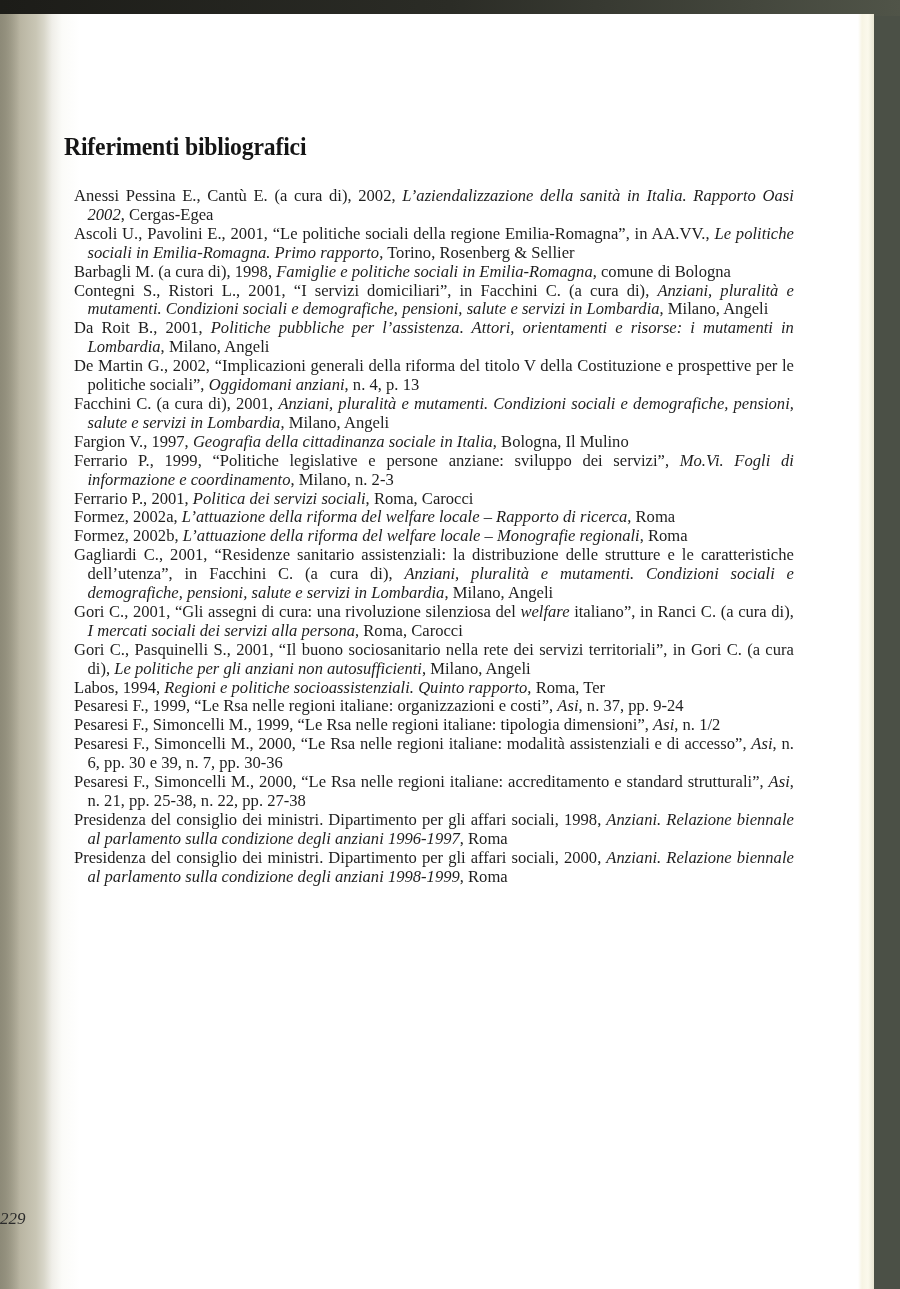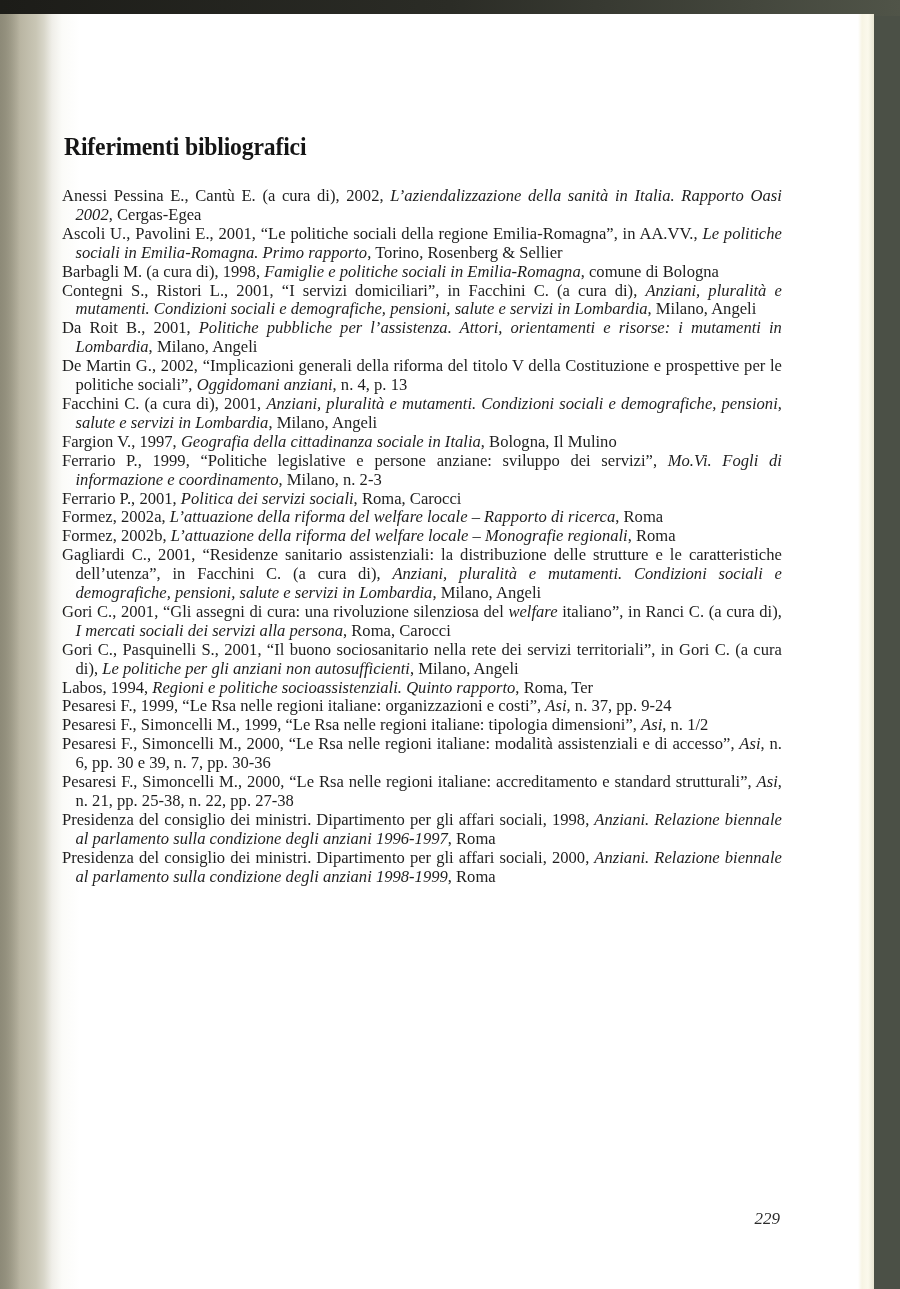--- a/index.html
+++ b/index.html
@@ -25,32 +25,32 @@
     .content {
       position: absolute; left: 62px; top: 132px; width: 706px;
       font-family: "Liberation Serif", serif; color: #1e1e1e;
     }
     .heading {
       font-family: "Liberation Serif", serif; font-weight: bold;
       font-size: 25.5px; letter-spacing: -0.2px; margin: 0 0 25px 2px;
       transform: scaleX(0.93); transform-origin: left center;
       line-height: 30px; color: #151515;
     }
-    .refs { margin: 0; padding: 0; list-style: none; }
+    .refs { margin: 12px; padding: 0; list-style: none; }
     .ref {
       font-size: 17.2px; line-height: 18.9px;
       padding-left: 14px; text-indent: -14px;
       text-align: justify; margin: 0;
       transform: scaleX(0.965); transform-origin: left center;
       width: 732px;
     }
     .ref .i { font-style: italic; }
     .page-number {
       position: absolute; left: 0; top: 1209px; width: 780px;
-      text-align: right; font-family: "Liberation Serif", serif;
+      text-align: left; font-family: "Liberation Serif", serif;
       font-style: italic; font-size: 17px; color: #2a2a2a;
     }
   </style>
 </head>
 <body>
 
 <div class="top-band"></div>
 <div class="page"></div>
 <div class="gutter-line"></div>
 

